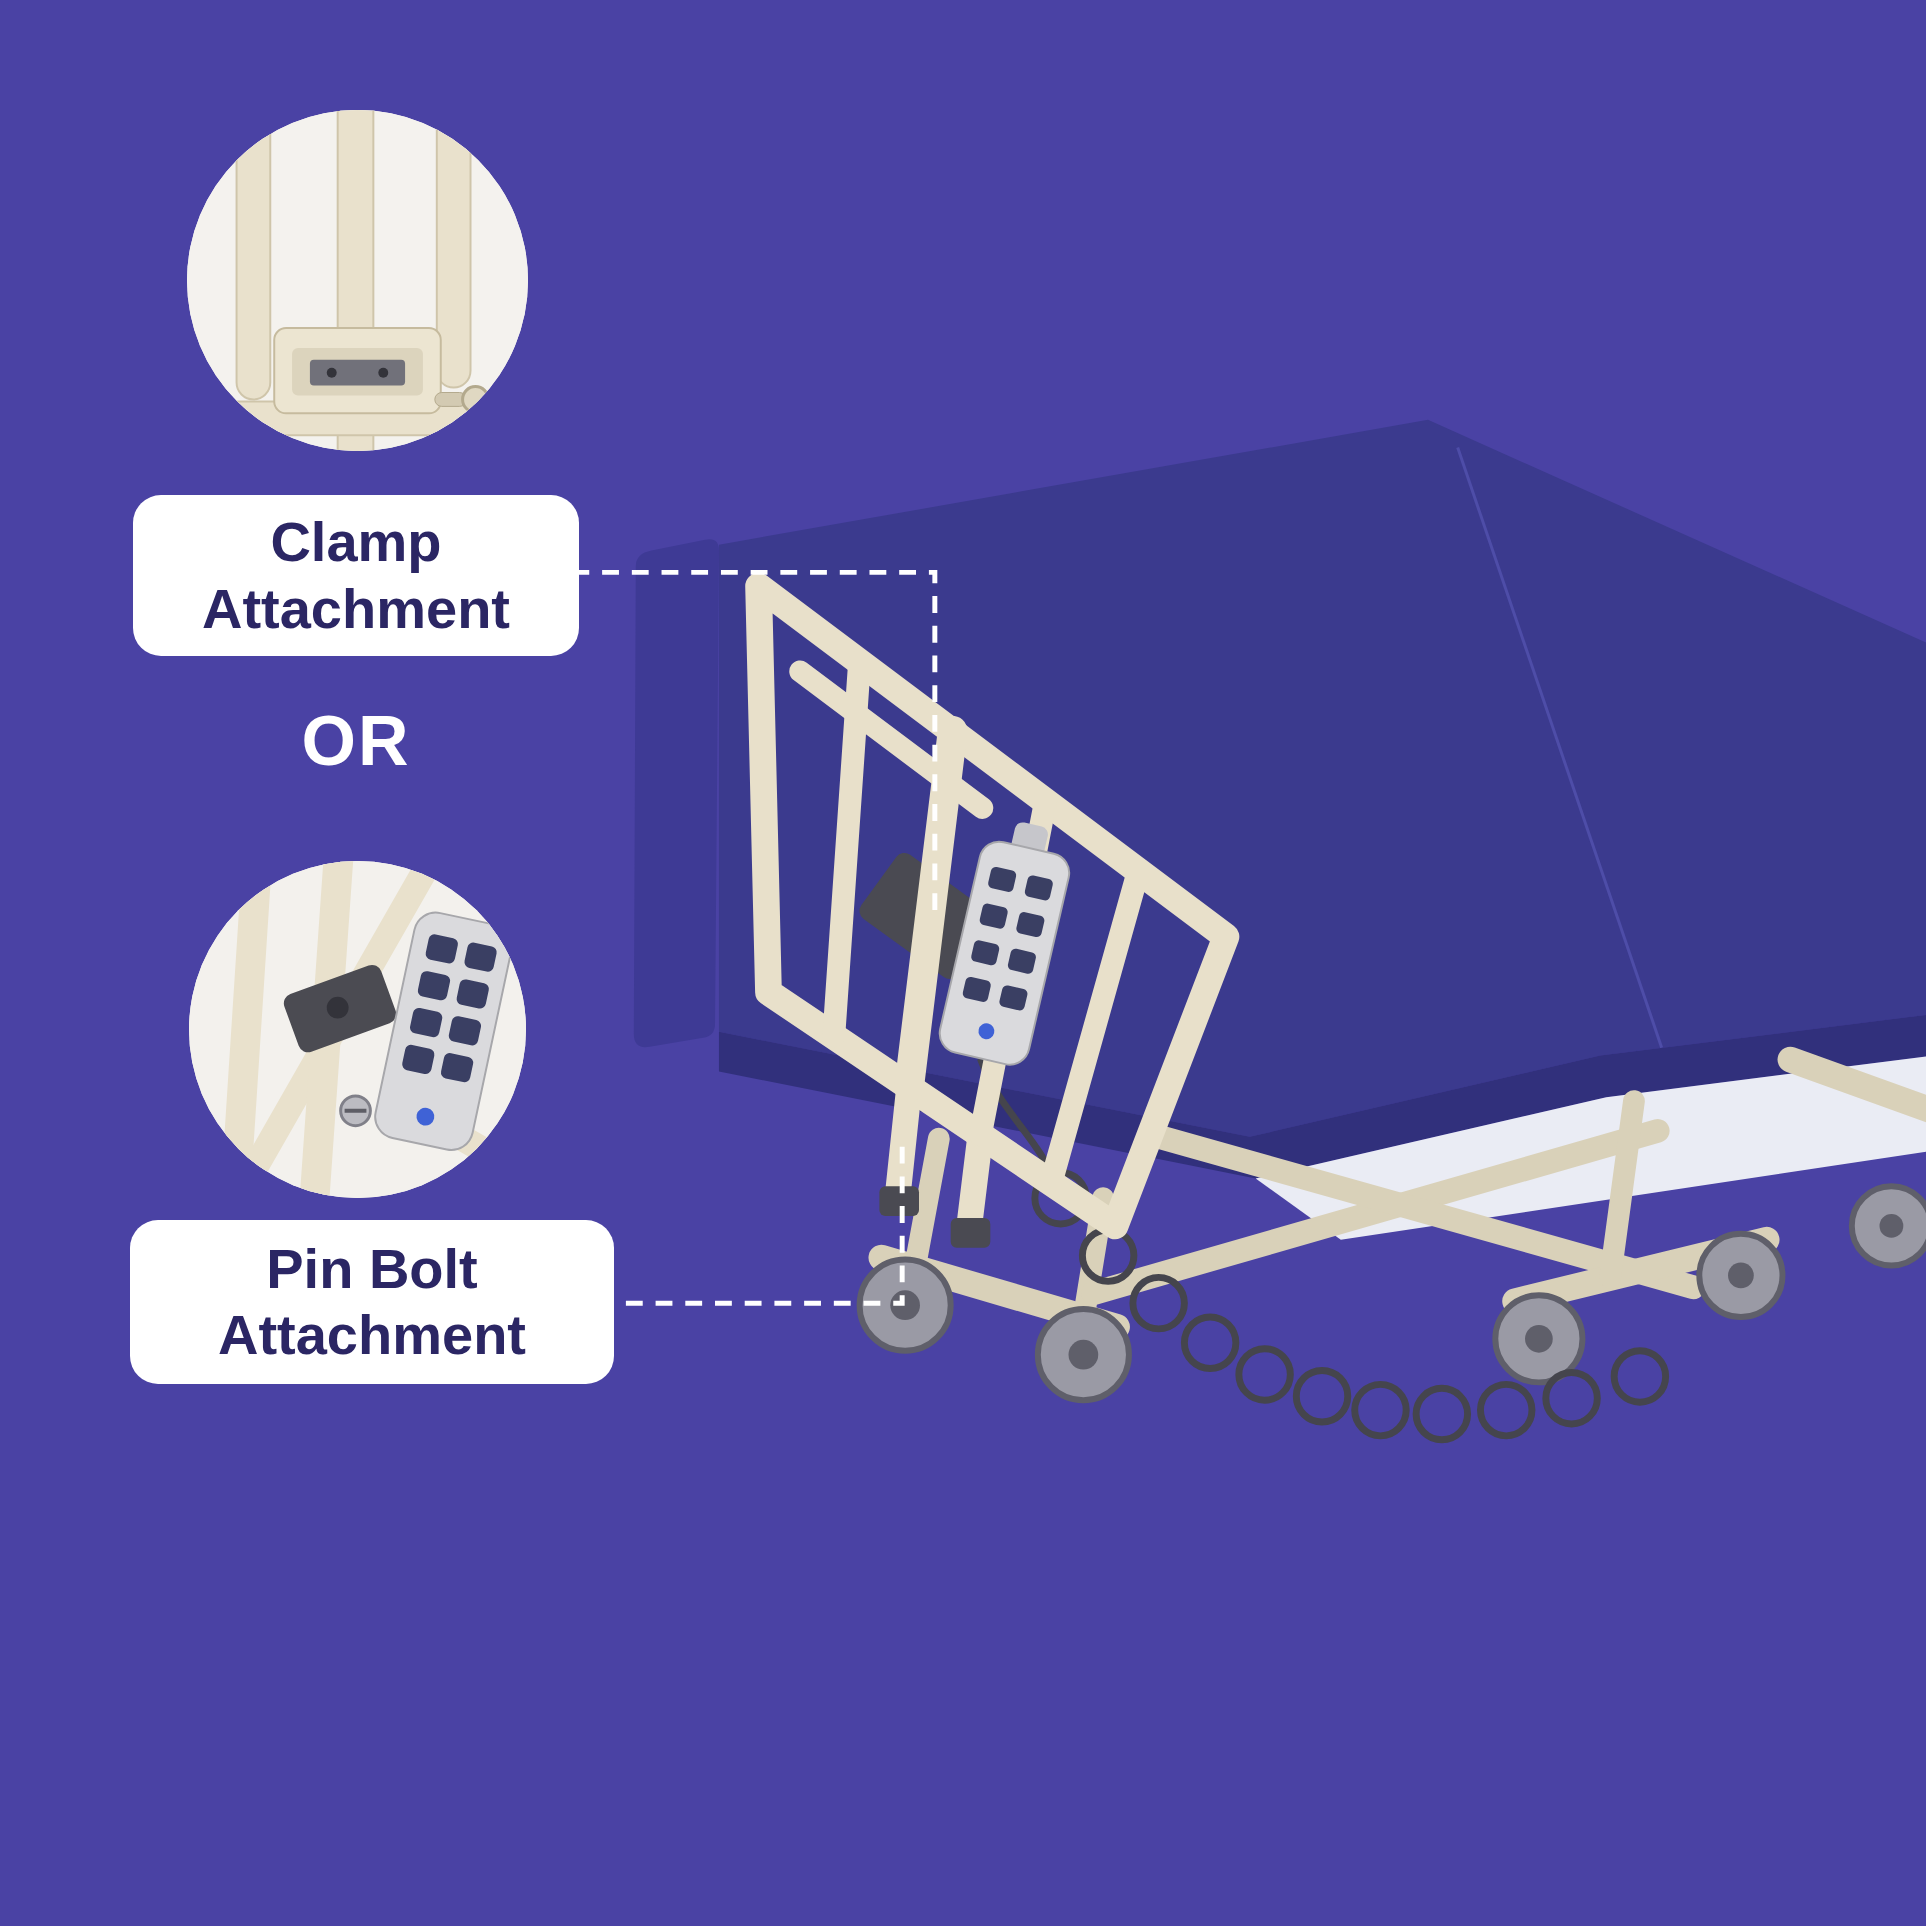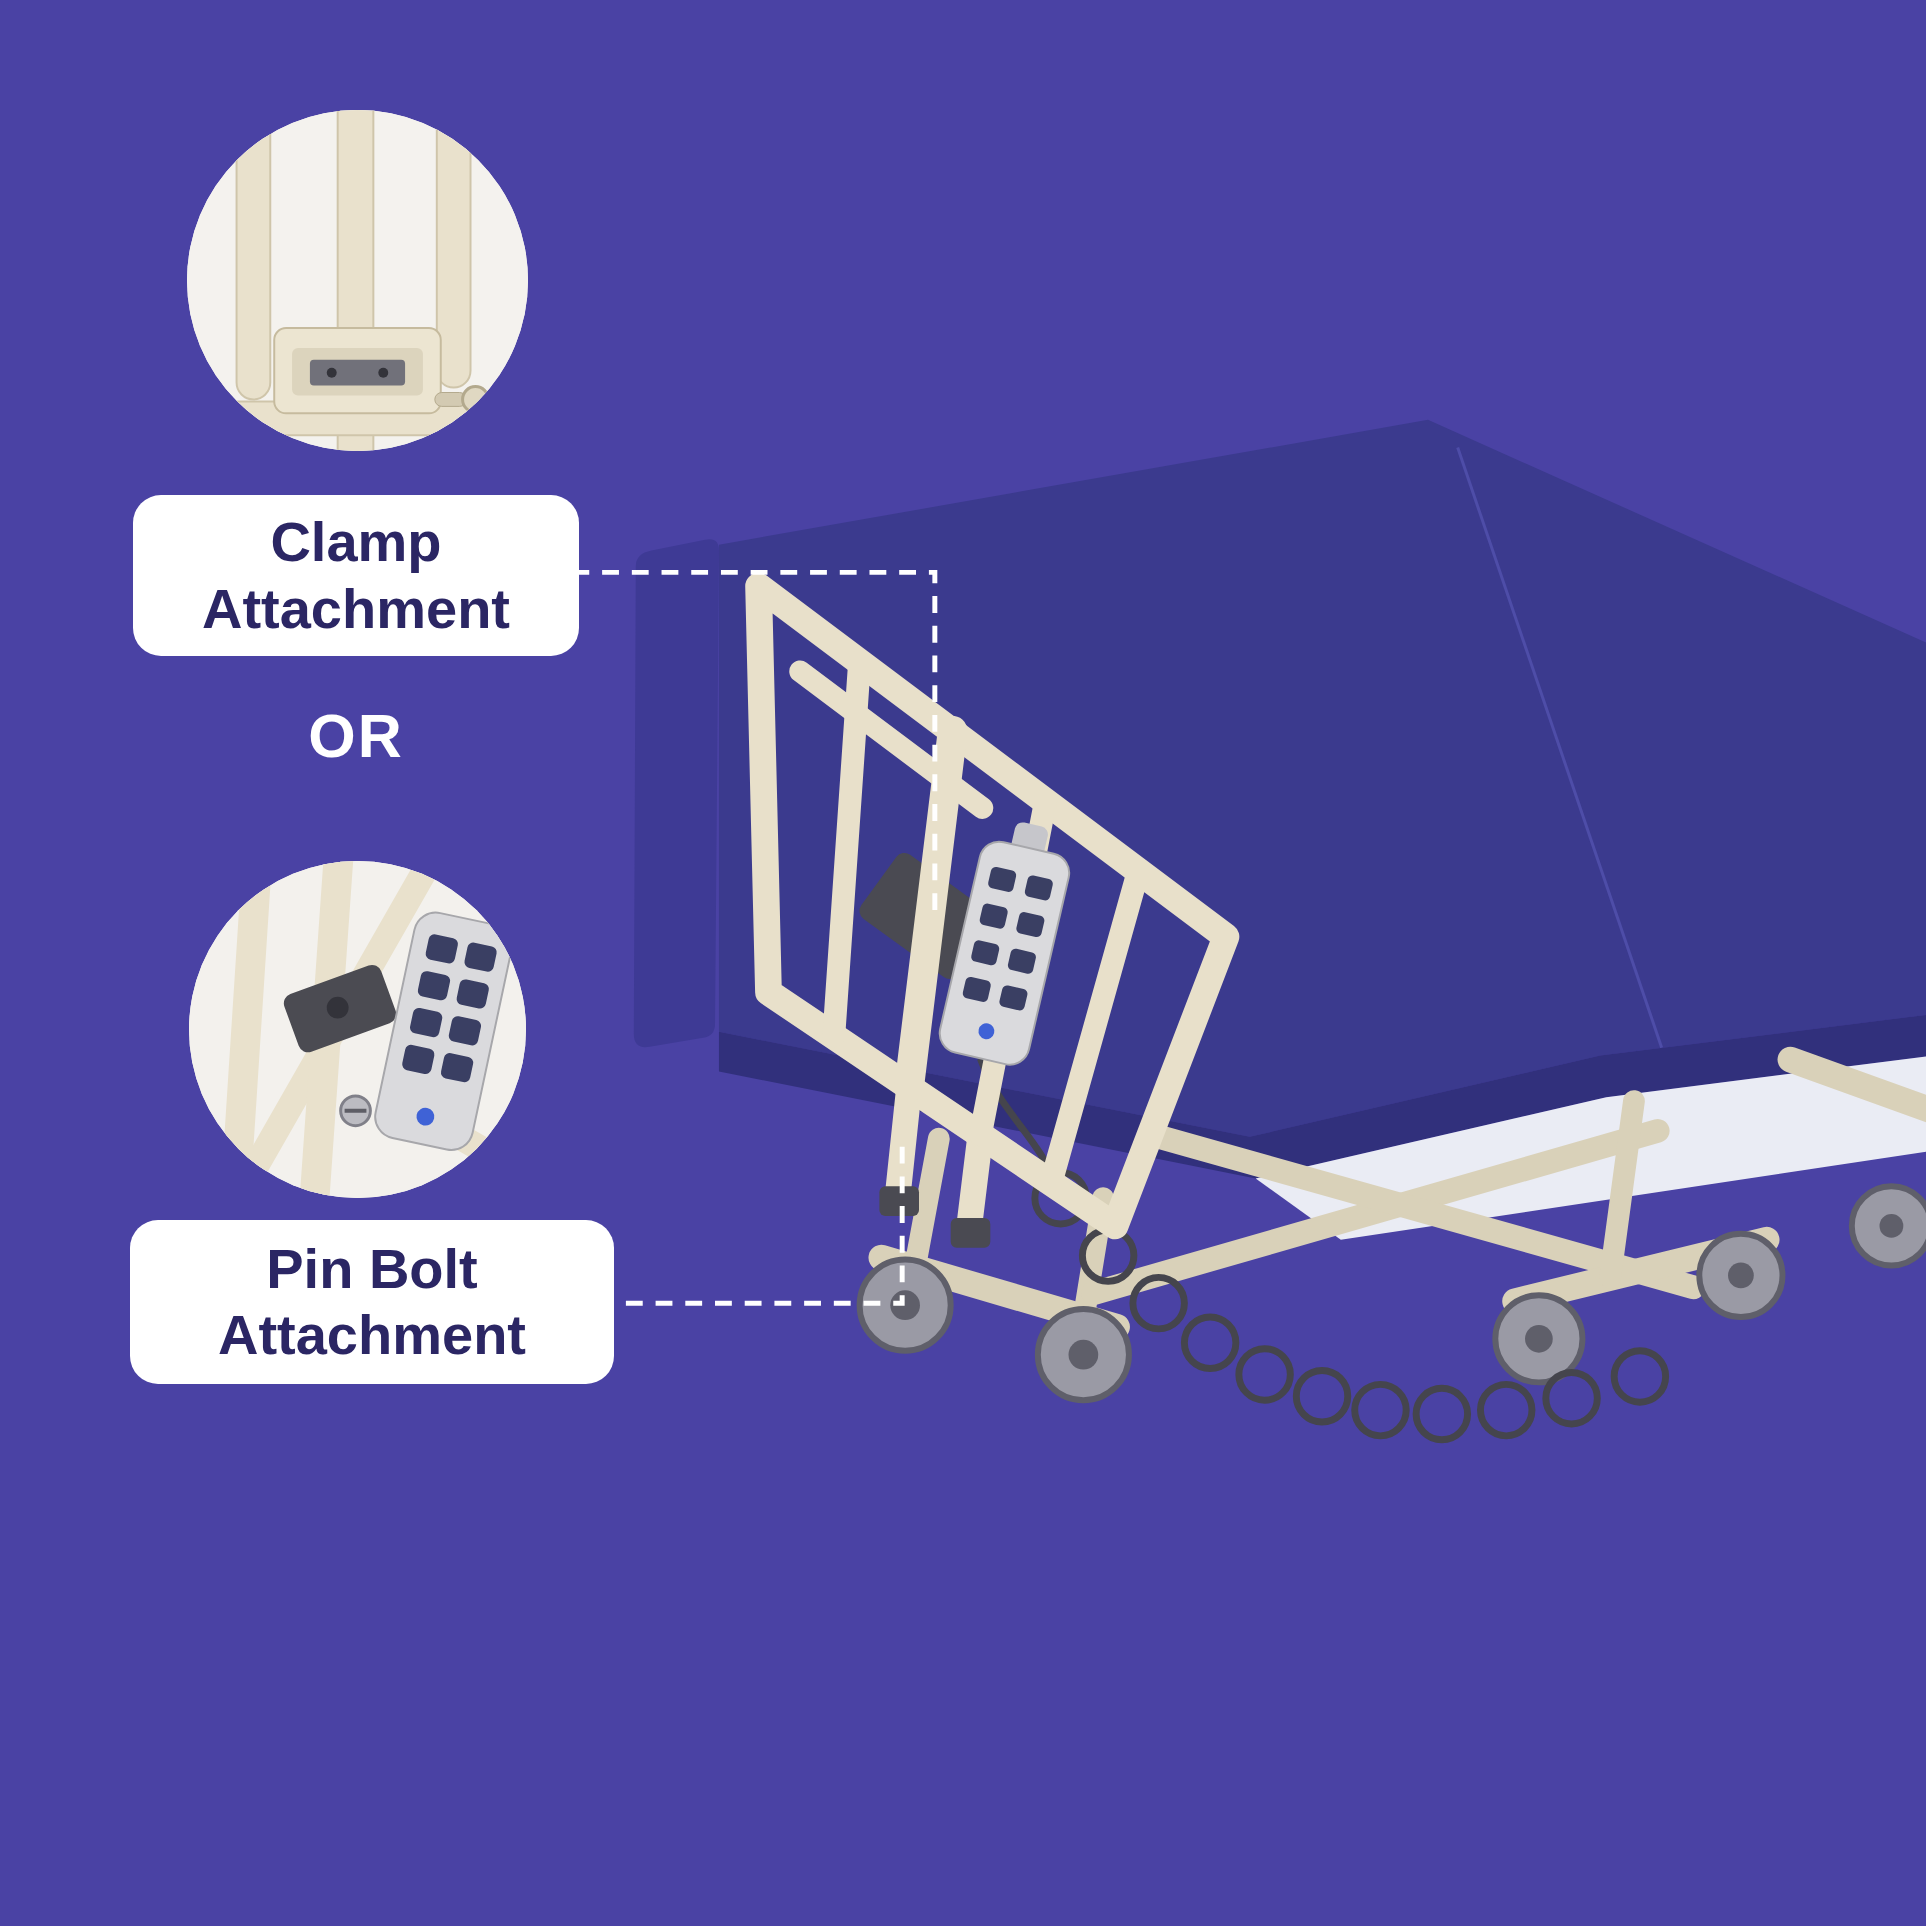--- a/index.html
+++ b/index.html
@@ -24,21 +24,21 @@
   .inset-bottom{left:183px;top:861px;width:337px;height:337px;}
 
   
   .label-box{position:absolute;background:var(--label-bg);border-radius:28px;
              display:flex;align-items:center;justify-content:center;text-align:center;
              color:var(--label-text);font-weight:700;font-size:56px;line-height:1.18;
              padding:10px 30px;}
   .label-clamp{left:127px;top:495px;width:446px;height:161px;}
   .label-pin{left:124px;top:1220px;width:484px;height:164px;}
   .or-text{position:absolute;left:127px;top:701px;width:446px;text-align:center;
-           color:var(--or-text);font-size:61px;font-weight:800;letter-spacing:2px;}
+           color:var(--or-text);font-size:70px;font-weight:800;letter-spacing:2px;}
 
   
   .headboard{fill:var(--headboard);}
   .mattress{fill:var(--mattress);}
   .mattress-side{fill:var(--mattress-dark);}
   .mattress-seam{stroke:#4e4da8;fill:none;}
   .deck{fill:var(--deck);}
   .beam{stroke:var(--frame);stroke-linecap:round;fill:none;}
   .wheel{fill:var(--caster);stroke:var(--caster-dark);}
   .hub{fill:var(--caster-dark);}

